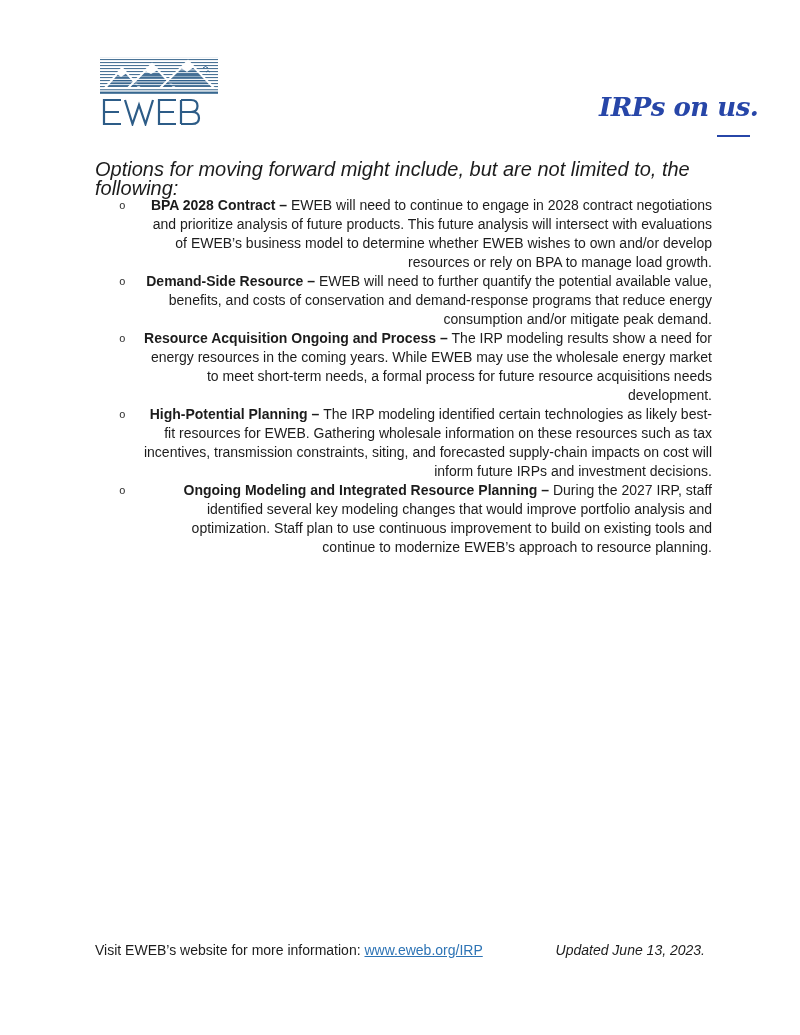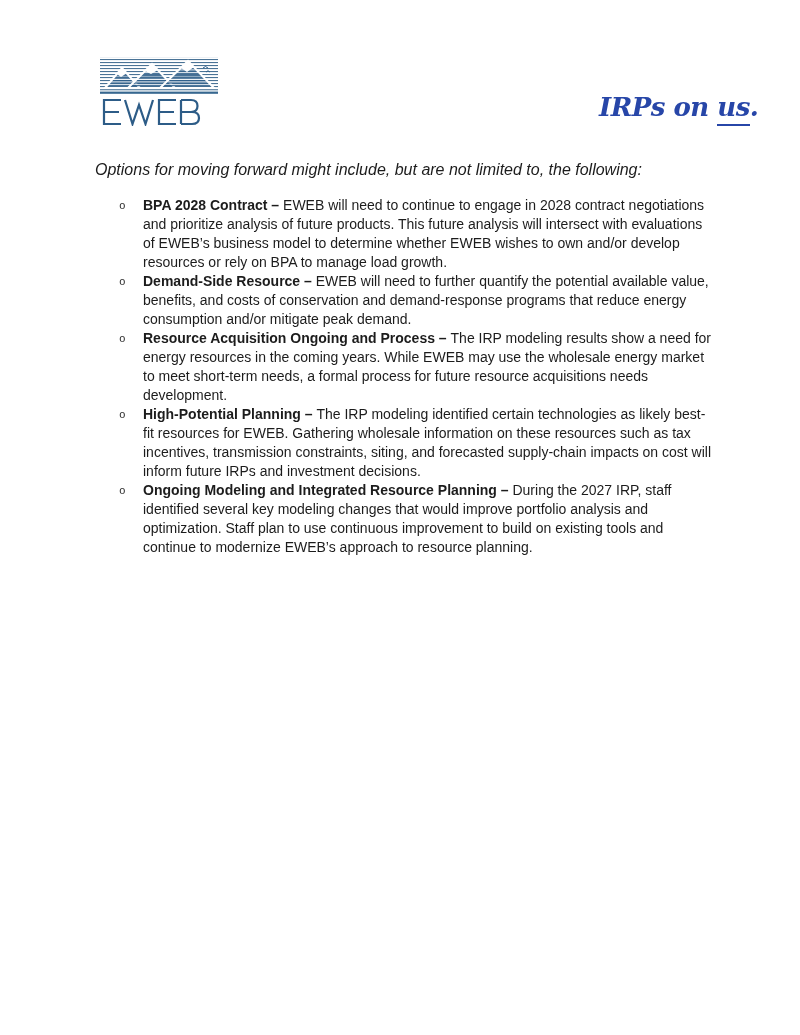--- a/index.html
+++ b/index.html
@@ -20,41 +20,41 @@
   .sr { position: absolute; width: 1px; height: 1px; overflow: hidden; clip: rect(0 0 0 0); white-space: nowrap; }
 
   
   .tagline {
     position: absolute; left: 599px; top: 92px;
     font-family: "DejaVu Serif", serif;
     font-style: italic; font-weight: bold;
     font-size: 26px; letter-spacing: -0.5px;
     color: #2746A8;
   }
-  .tagline .u { border-bottom: 2px solid currentColor; padding-bottom: 2px; margin-top: 44px; }
+  .tagline .u { border-bottom: 2px solid currentColor; padding-bottom: 13px; margin-top: 44px; }
 
   
   .intro {
     position: absolute; left: 95px; top: 160px; width: 640px;
-    margin: 0; font-size: 16px; font-style: italic; line-height: 19px;
+    margin: 0; font-size: 20px; font-style: italic; line-height: 19px;
   }
 
   
   .options {
     position: absolute; left: 119px; top: 196px; width: 593px;
     margin: 0; padding: 0; list-style: none;
     font-size: 14px; line-height: 19px;
   }
   .item { display: flex; }
   .marker {
     flex: 0 0 24px; width: 24px;
     font-family: "DejaVu Sans Mono", monospace;
     font-size: 11px; line-height: 19px; color: #333;
   }
-  .item .text { margin: 0; flex: 1; }
+  .item .text { margin: 0; flex: 1; text-align: right; }
   .b { font-weight: bold; }
 
   
   .footer {
     position: absolute; left: 95px; right: 95px; top: 941px;
     display: flex; justify-content: space-between; align-items: baseline;
     font-size: 14px; line-height: 19px;
   }
   .footer p { margin: 0; }
   .footer a { color: #2E74B5; text-decoration: underline; cursor: pointer; }
@@ -117,14 +117,18 @@
     <li class="item">
       <span class="marker">o</span>
       <p class="text"><span class="b">High-Potential Planning – </span><span>The IRP modeling identified certain technologies as likely best-fit resources for EWEB. Gathering wholesale information on these resources such as tax incentives, transmission constraints, siting, and forecasted supply-chain impacts on cost will inform future IRPs and investment decisions.</span></p>
     </li>
     <li class="item">
       <span class="marker">o</span>
       <p class="text"><span class="b">Ongoing Modeling and Integrated Resource Planning – </span><span>During the 2027 IRP, staff identified several key modeling changes that would improve portfolio analysis and optimization. Staff plan to use continuous improvement to build on existing tools and continue to modernize EWEB’s approach to resource planning.</span></p>
     </li>
   </ul>
 
+  <div class="footer">
+    <p class="left"><span>Visit EWEB’s website for more information: </span><a href="#">www.eweb.org/IRP</a></p>
+    <p class="updated">Updated June 13, 2023.</p>
+  </div>
 
 </div>
 
 </body></html>

